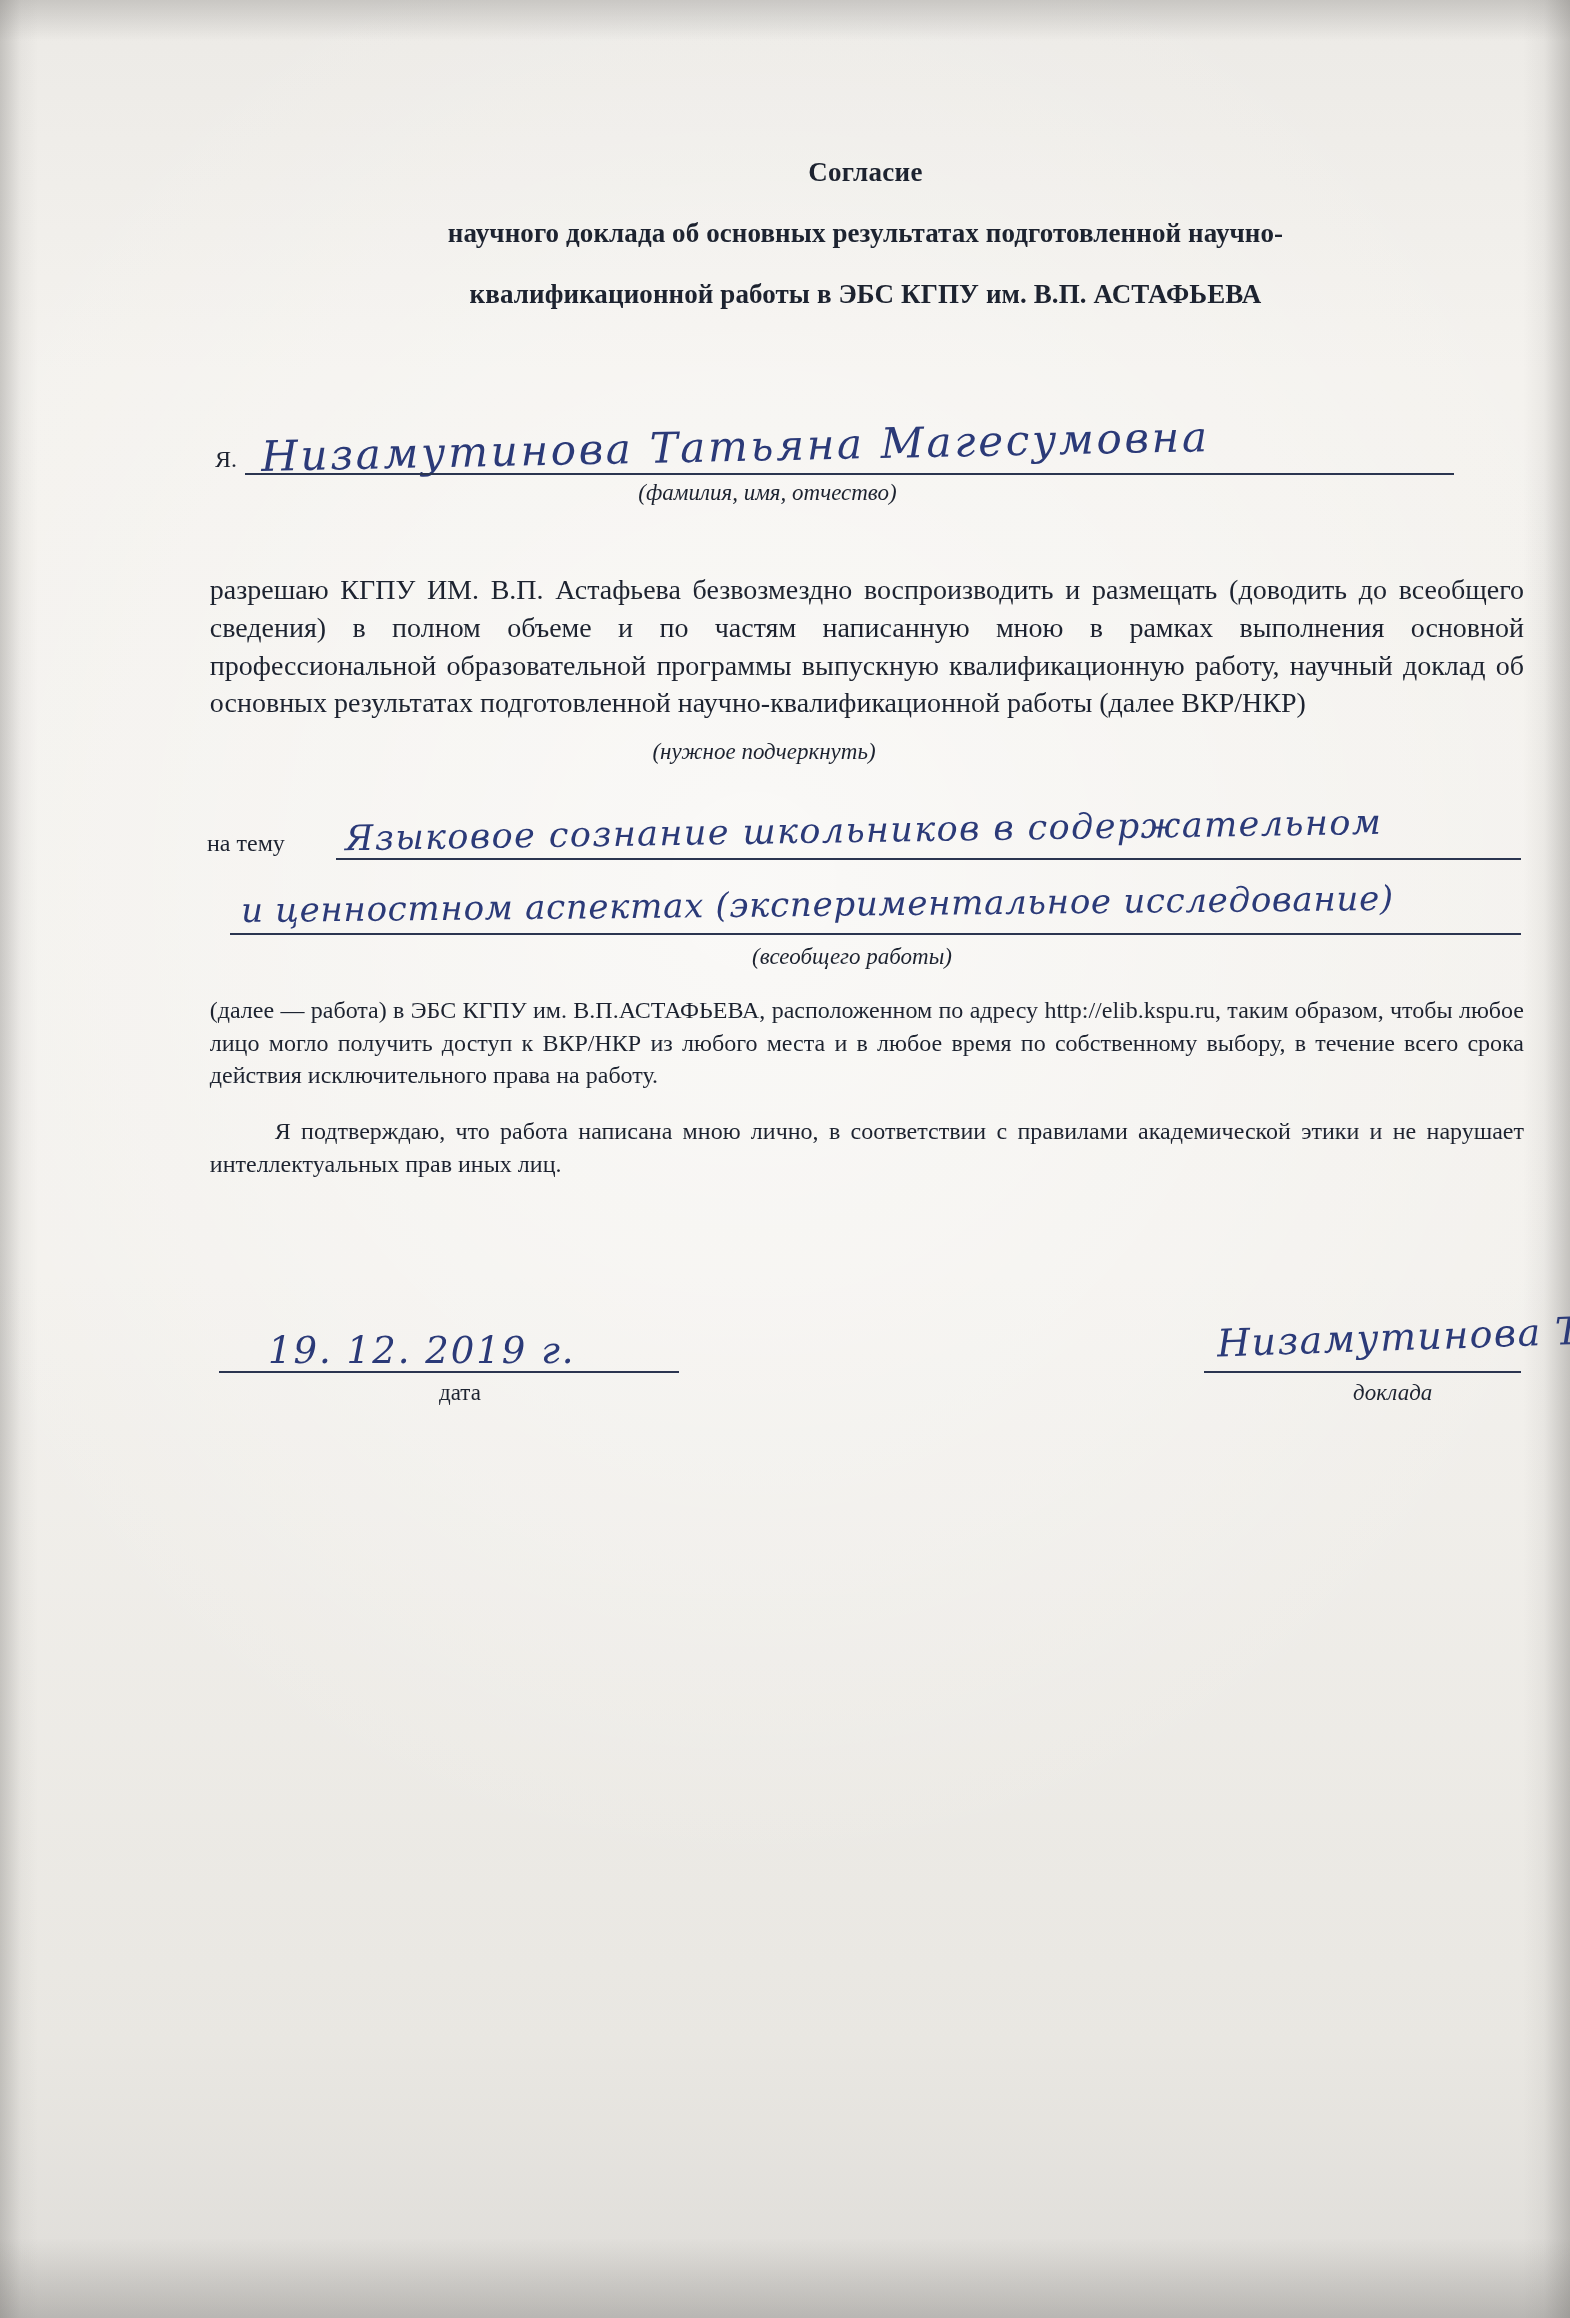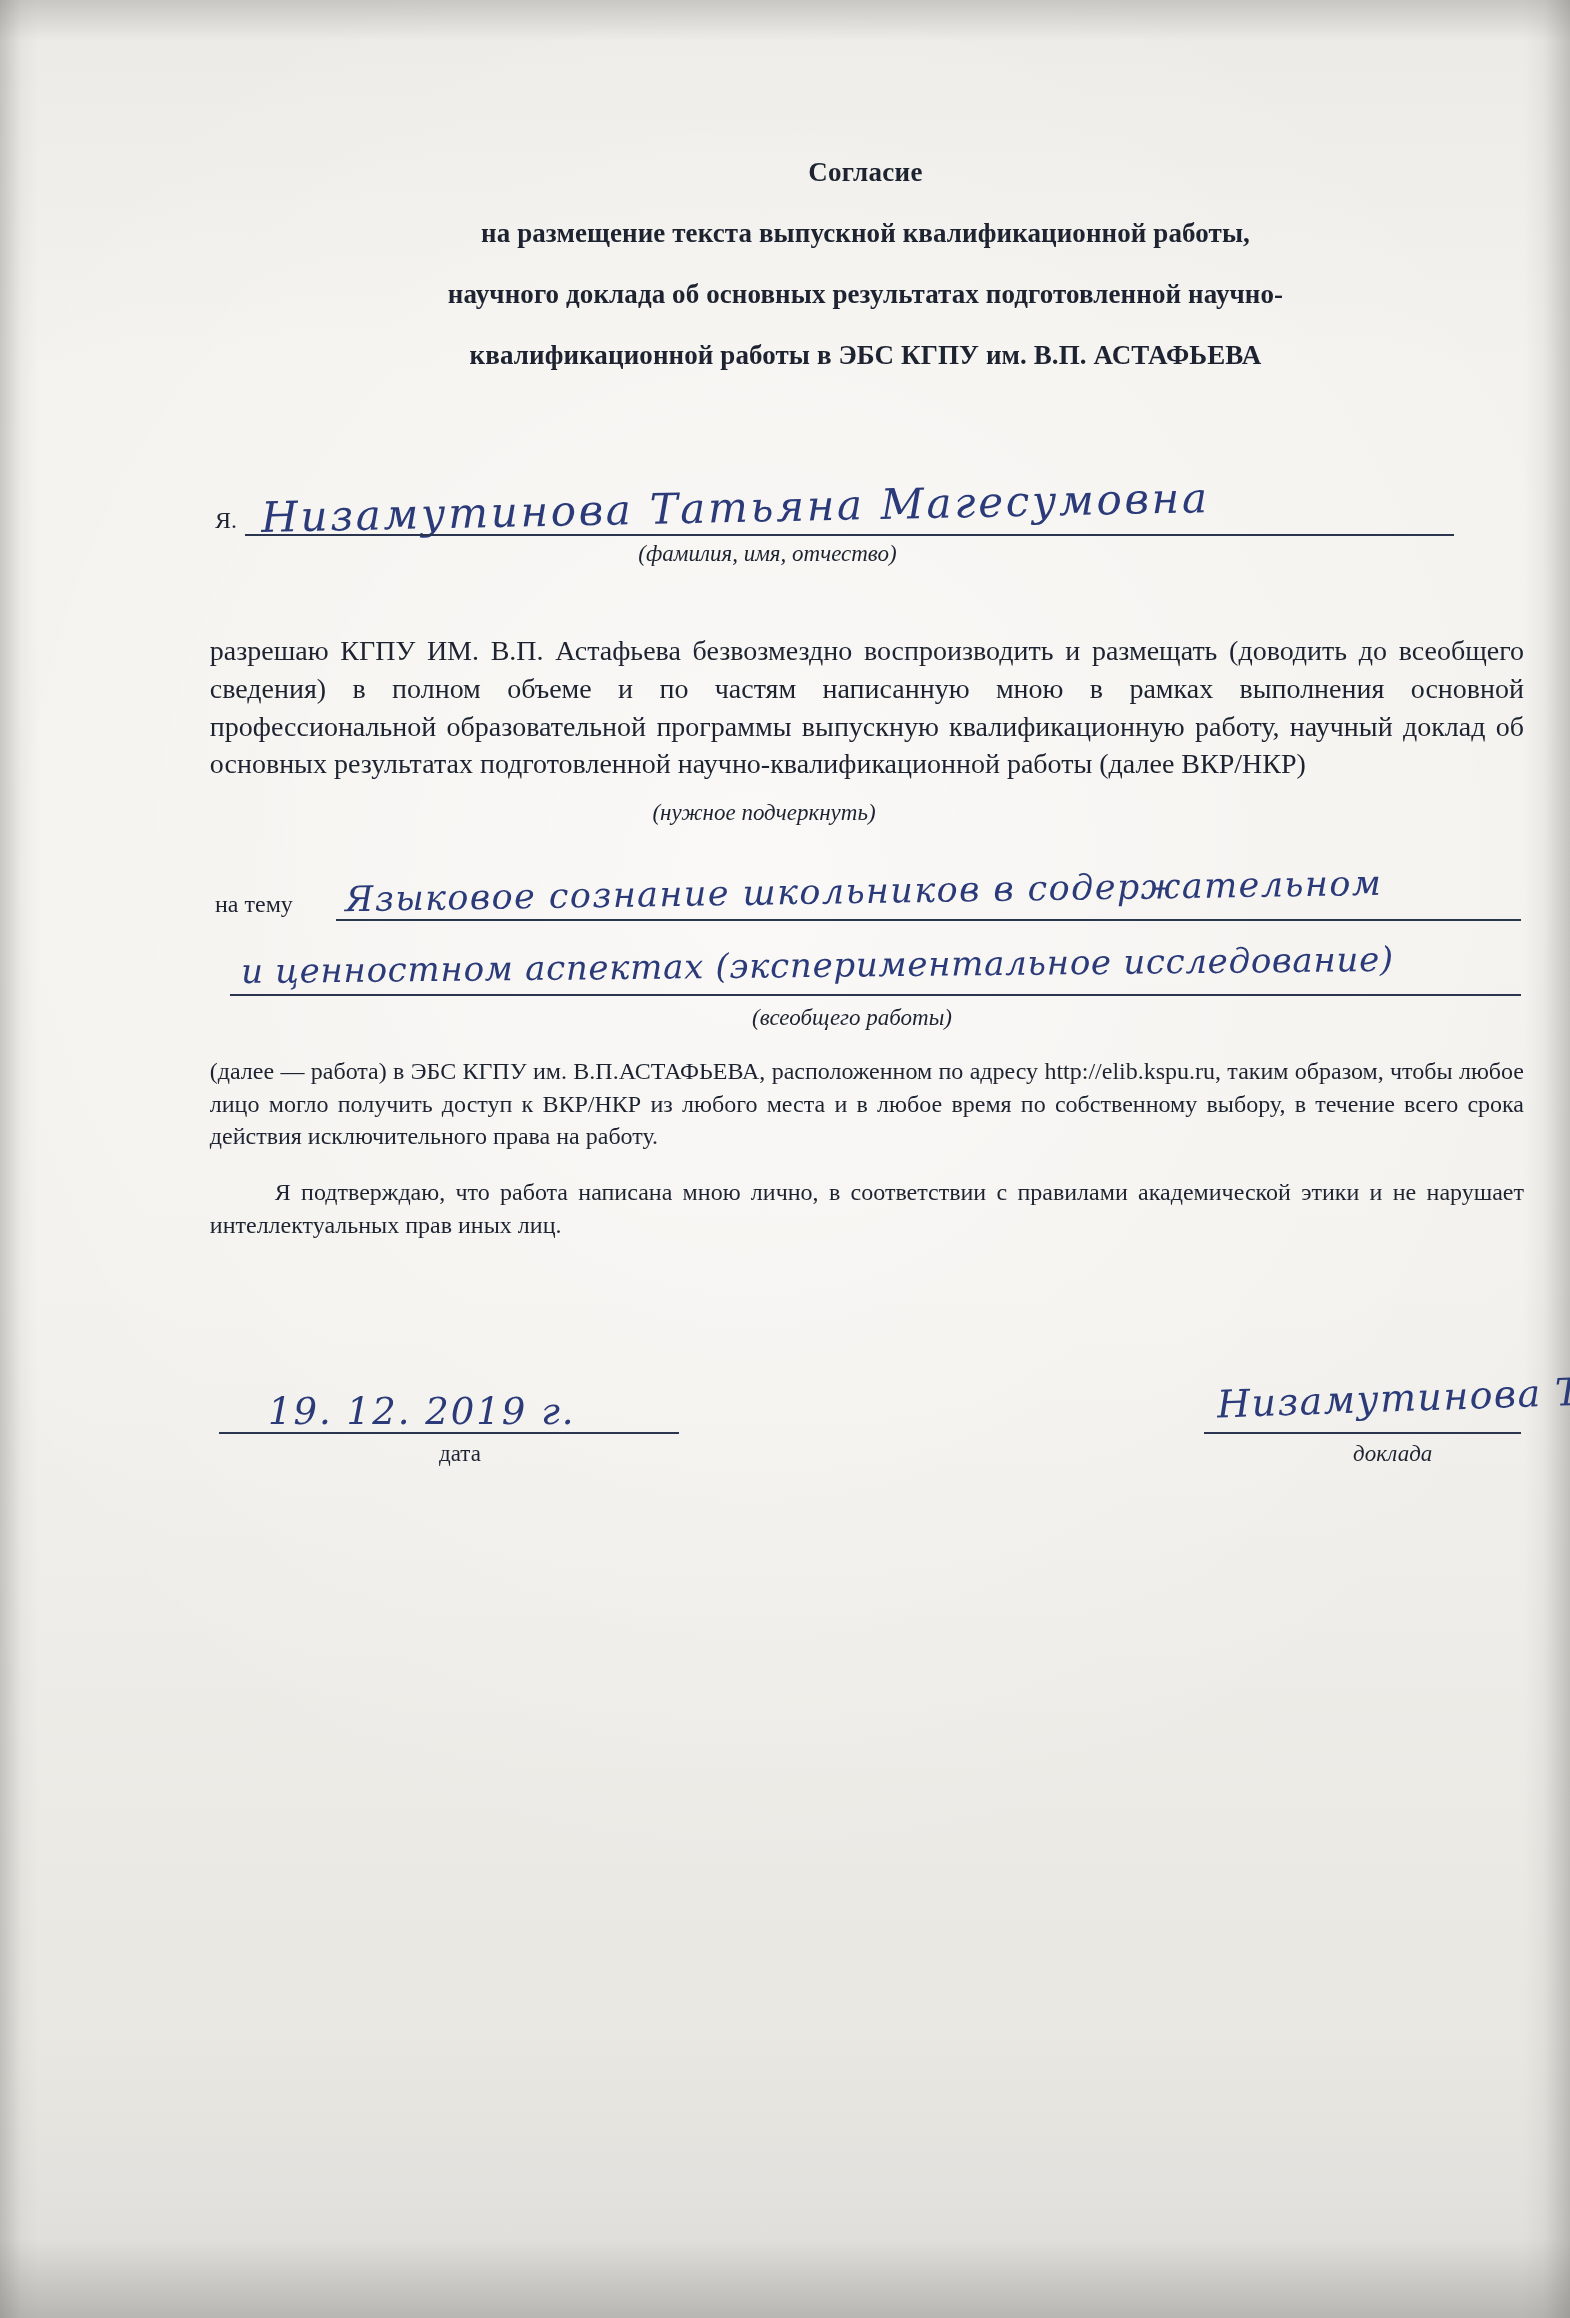--- a/index.html
+++ b/index.html
@@ -140,21 +140,21 @@
   }
 
   
   .theme-block {
     position: relative;
     margin-top: 35px;
     height: 156px;
   }
   .theme-prefix {
     position: absolute;
-    left: 12px;
+    left: 4px;
     top: 30px;
     font-size: 24px;
   }
   .theme-rule-1 {
     position: absolute;
     left: 133px;
     right: 6.8px;
     top: 58px;
     border-bottom: 2px solid #2b3550;
   }
@@ -257,21 +257,20 @@
   <div class="paper-shade"></div>
   <div class="paper-edge-top"></div>
   <div class="paper-edge-left"></div>
   <div class="paper-edge-right"></div>
   <div class="paper-edge-bottom"></div>
 
   <div class="content">
 
     <div class="title-block">
       <div class="title-main">Согласие</div>
-      <div class="title-line">на размещение текста выпускной квалификационной работы,</div>
       <div class="title-line">научного доклада об основных результатах подготовленной научно-</div>
       <div class="title-line">квалификационной работы в ЭБС КГПУ им. В.П. АСТАФЬЕВА</div>
     </div>
 
     <div class="name-row">
       <span class="name-prefix">Я.</span>
       <span class="handwrite name-hand">Низамутинова Татьяна Магесумовна</span>
       <div class="name-rule"></div>
     </div>
     <div class="caption caption-fio">(фамилия, имя, отчество)</div>

